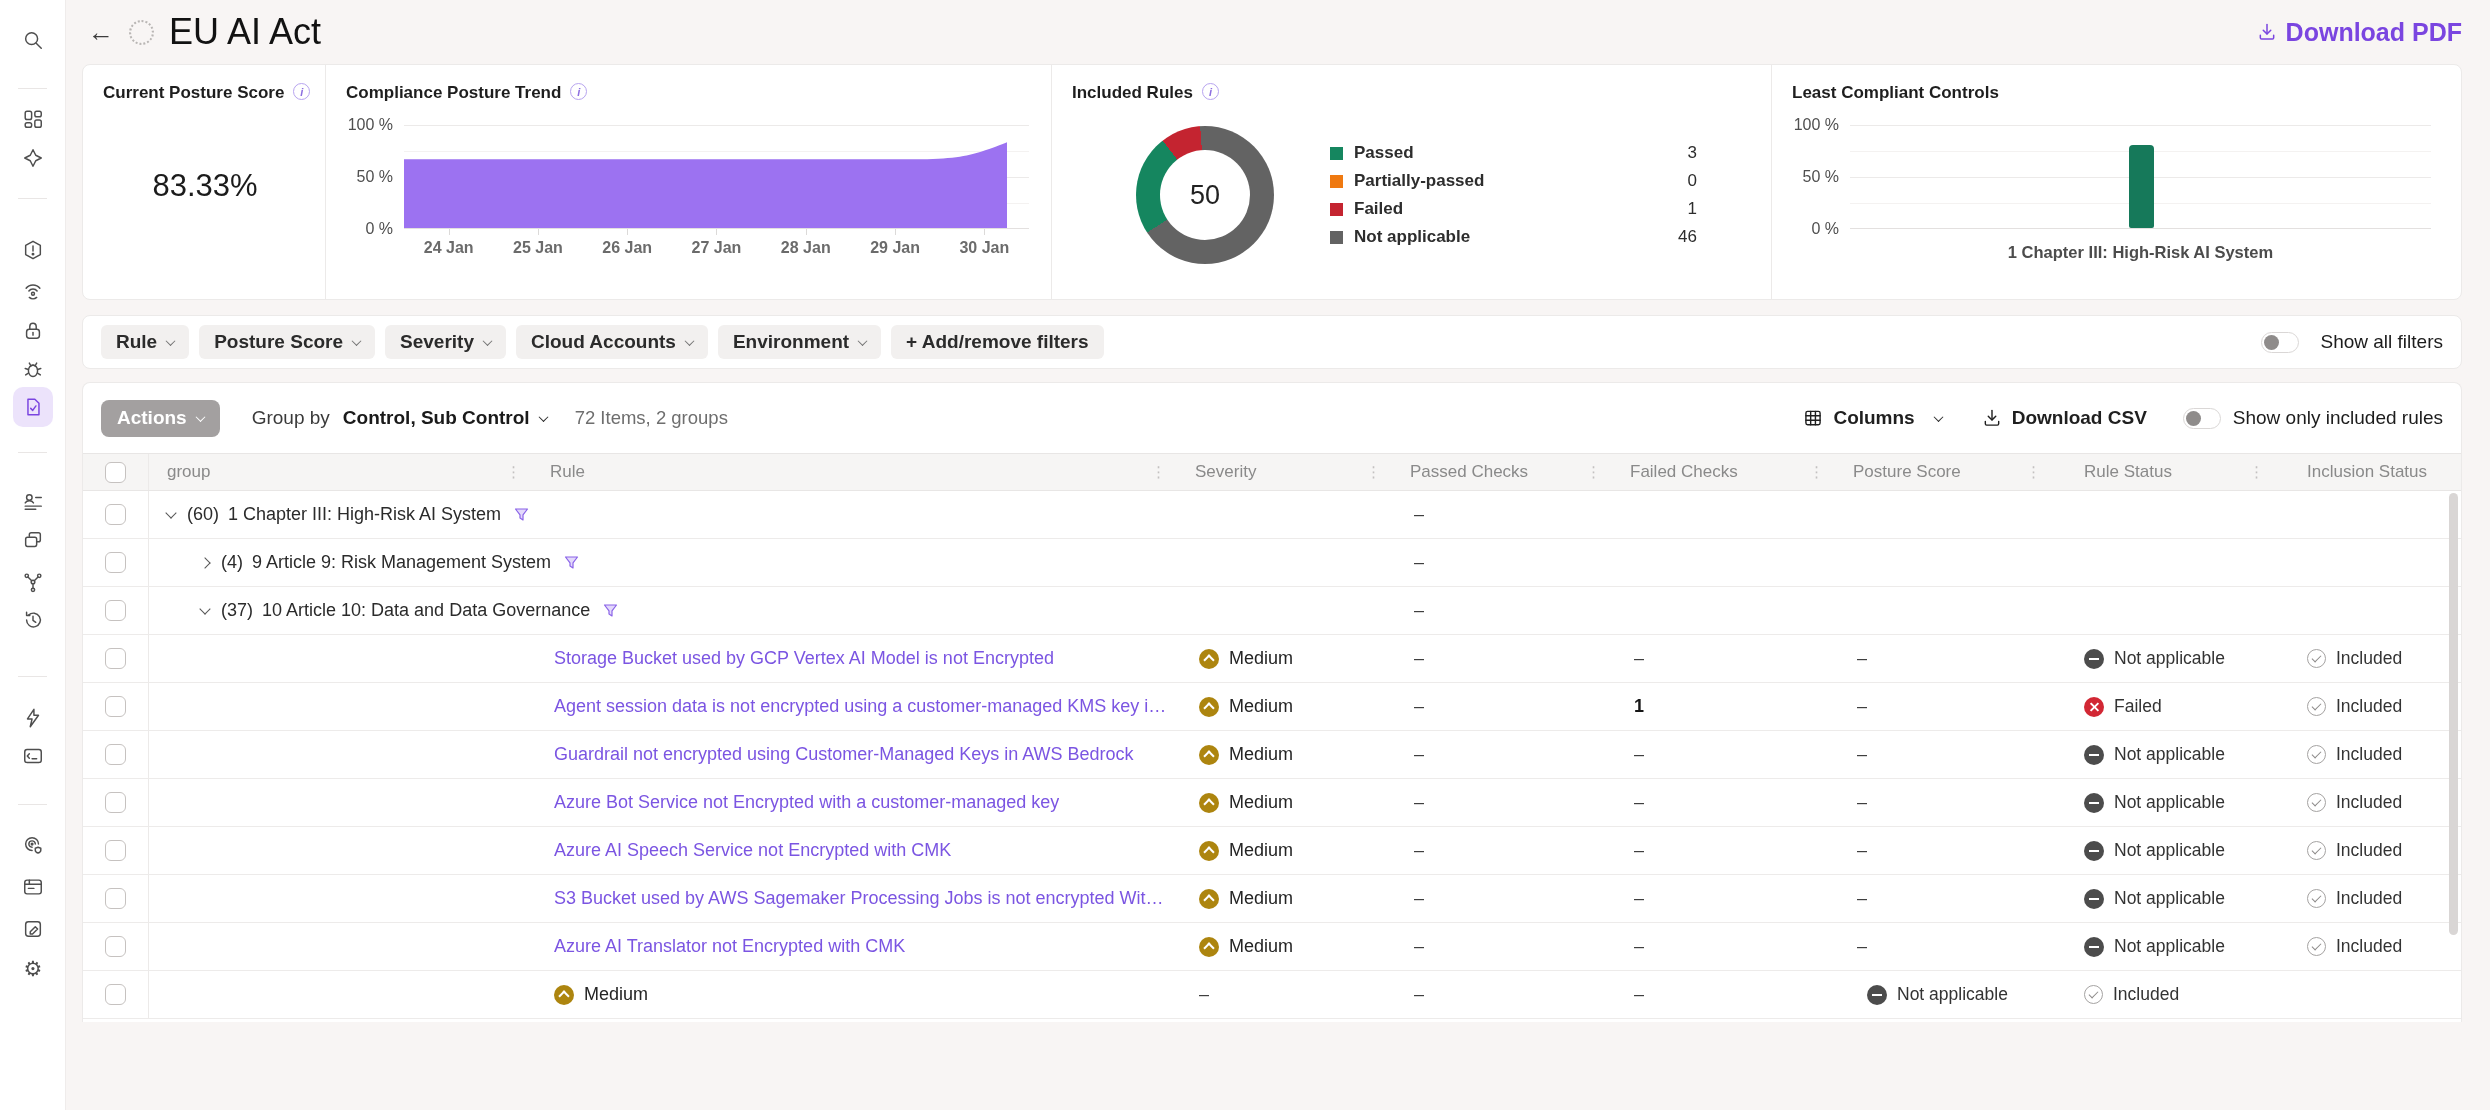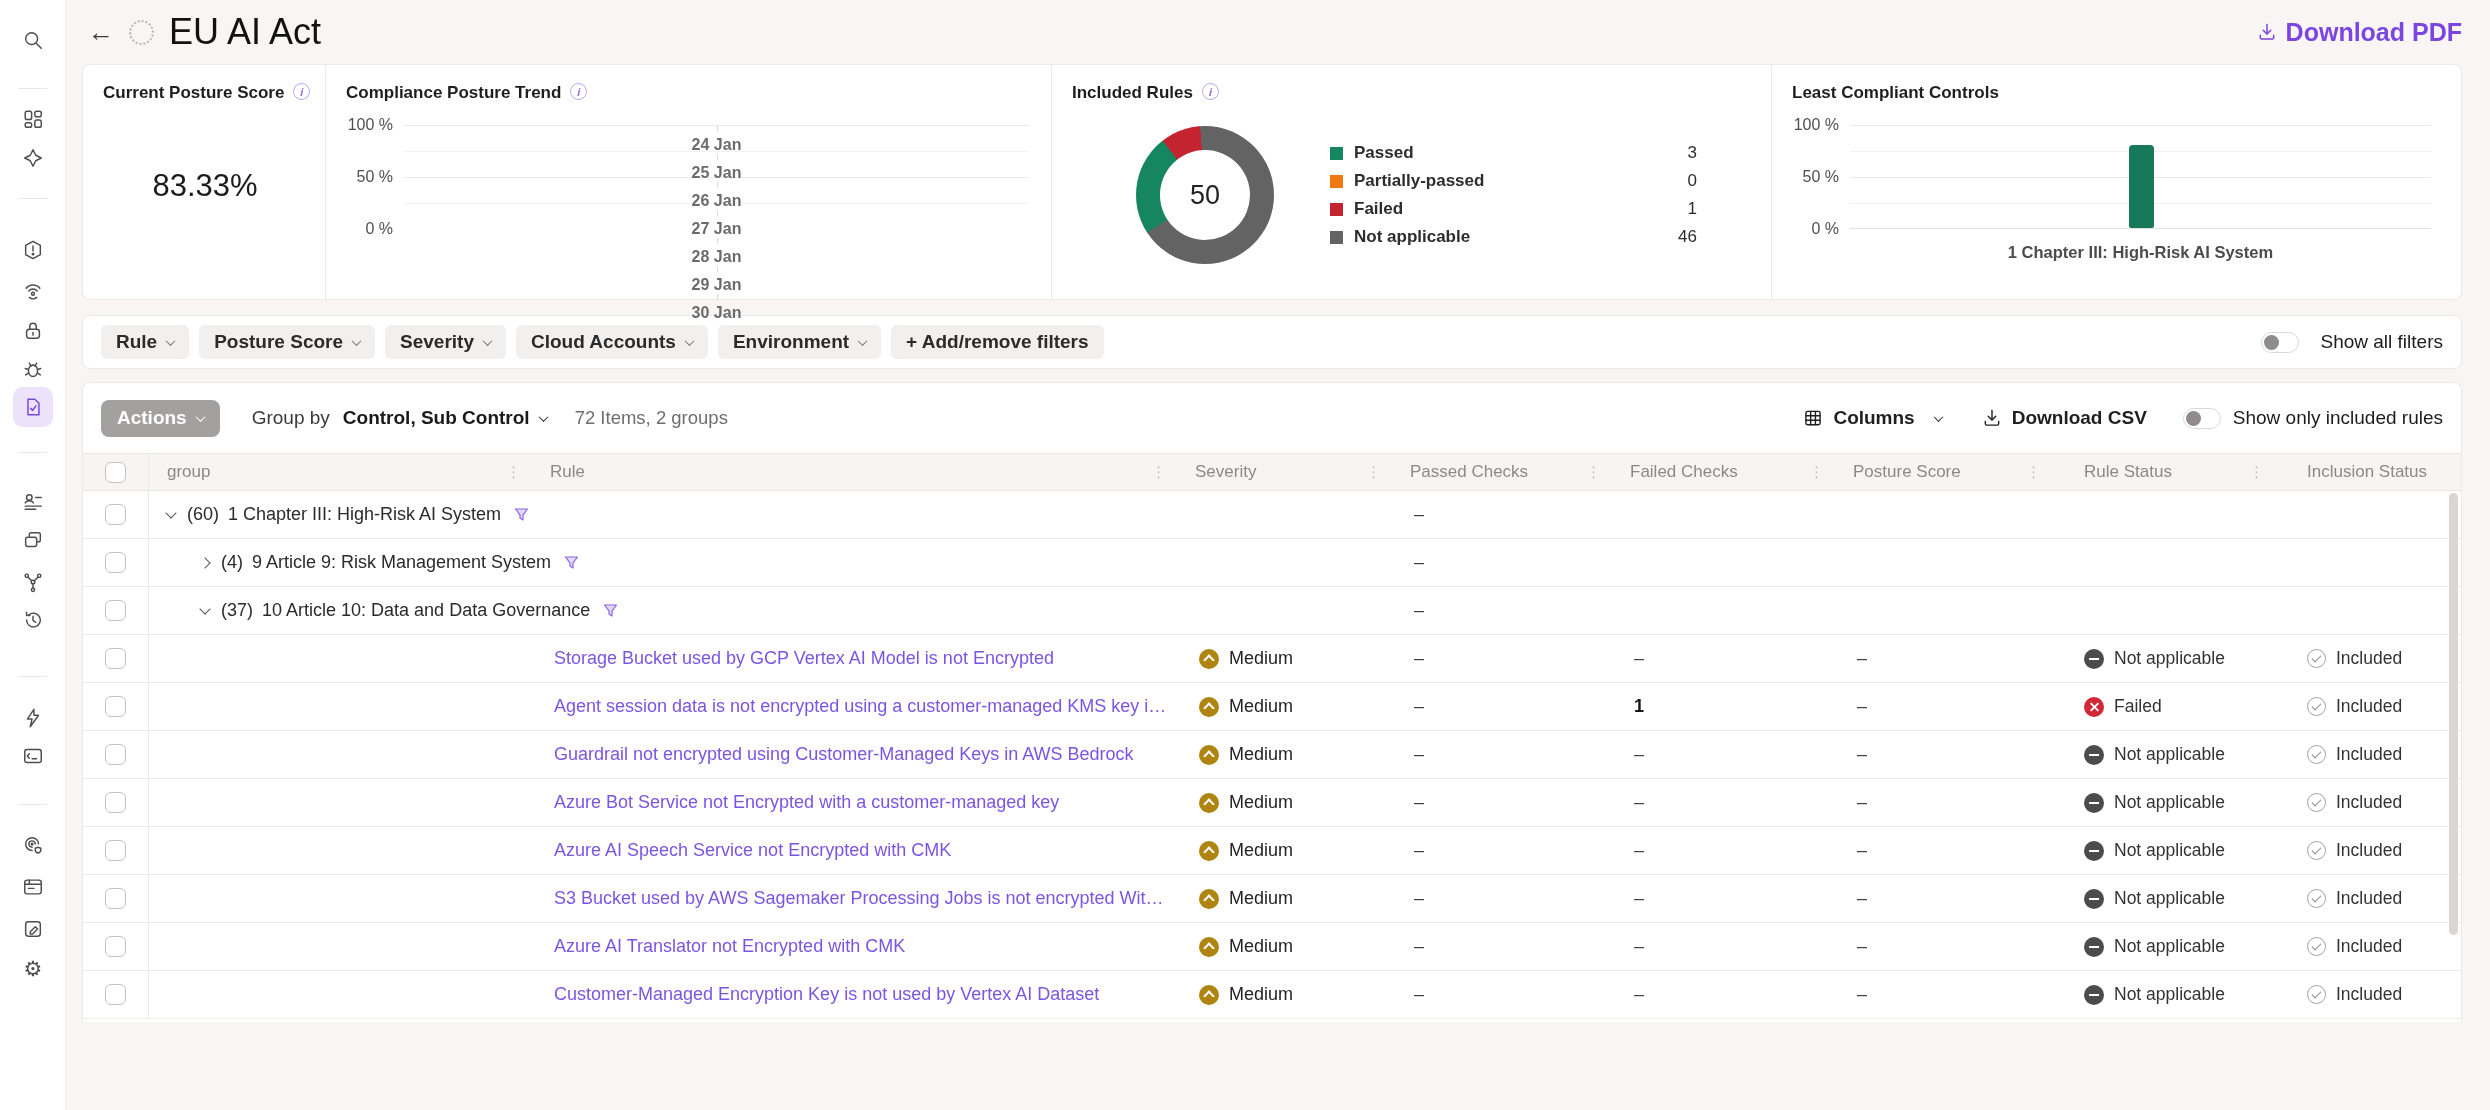--- a/index.html
+++ b/index.html
@@ -42,21 +42,21 @@
   .score-value{flex:1;display:flex;align-items:center;justify-content:center;font-size:31px;font-weight:500;color:#1b1b1b;padding-bottom:30px;padding-right:18px;}
   .p-trend{width:726px;padding-right:14px;}
   .p-donut{width:720px;}
   .p-bar{flex:1;padding-right:22px;}
 
   .chart-wrap{position:relative;margin:22px 8px 0 58px;height:104px;border-bottom:1px solid #e3e0df;}
   .gl{position:absolute;left:0;right:0;height:1px;background:#eceae9;}
   .gl.f{background:#f4f2f1;}
   .yt{position:absolute;right:calc(100% + 11px);transform:translateY(-50%);font-size:16px;font-weight:400;color:#4f4f4f;white-space:nowrap;}
   .area-svg{position:absolute;left:0;top:0;height:100%;width:96.5%;}
-  .xlabels{display:flex;margin:0 8px 0 58px;flex-direction:column;}
+  .xlabels{display:flex;margin:0 8px 0 58px;}
   .xlab{flex:1;text-align:center;font-size:16px;font-weight:600;color:#6b6b6b;padding-top:10px;position:relative;}
   .xlab i{position:absolute;top:0;left:50%;width:1px;height:6px;background:#dcdad9;}
   .bar-el{position:absolute;bottom:0;left:48%;width:25px;height:81%;background:#16795a;border-radius:4px 4px 2px 2px;}
   .bar-xlabel{text-align:center;margin:14px 8px 0 58px;font-size:16.5px;font-weight:600;color:#4c4c4c;}
 
   .donut-row{flex:1;display:flex;align-items:center;margin-top:2px;padding-bottom:14px;}
   .donut{position:relative;width:138px;height:138px;border-radius:50%;margin-left:64px;flex:none;
     background:conic-gradient(#636363 0deg 237deg,#15865f 237deg 322deg,#c42430 322deg 356deg,#636363 356deg 360deg);}
   .donut::after{content:'';position:absolute;inset:24px;background:#fff;border-radius:50%;}
   .donut-center{position:absolute;inset:0;display:flex;align-items:center;justify-content:center;font-size:27px;color:#222;z-index:1;}
@@ -780,23 +780,20 @@
                   <span class="incl-ic"></span>
                   <span class="st-label">Included</span>
                 </span>
               </div>
             </div>
             <div class="trow tgrid rule-row">
               <div class="cb-cell">
                 <span class="cb"></span>
               </div>
               <div class="cell c-group"></div>
-              <div class="cell c-rule">
-                <span class="rule-link">Customer-Managed Encryption Key is not used by Vertex AI Dataset</span>
-              </div>
               <div class="cell c-sev">
                 <span class="sev-ic"></span>
                 <span class="sev-label">Medium</span>
               </div>
               <div class="cell c-passed">
                 <span class="dash">–</span>
               </div>
               <div class="cell c-failed">
                 <span class="dash">–</span>
               </div>

